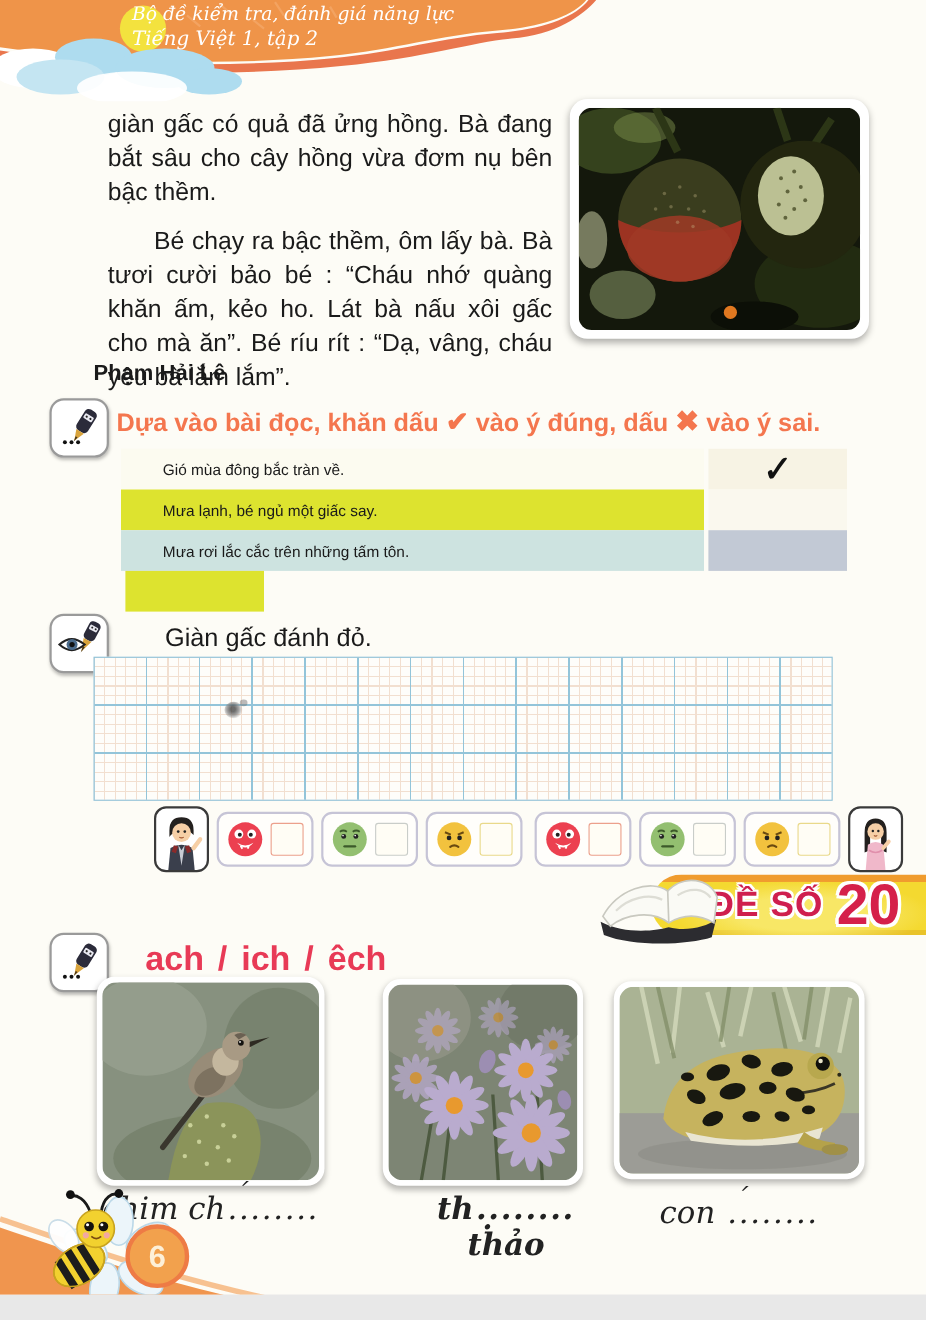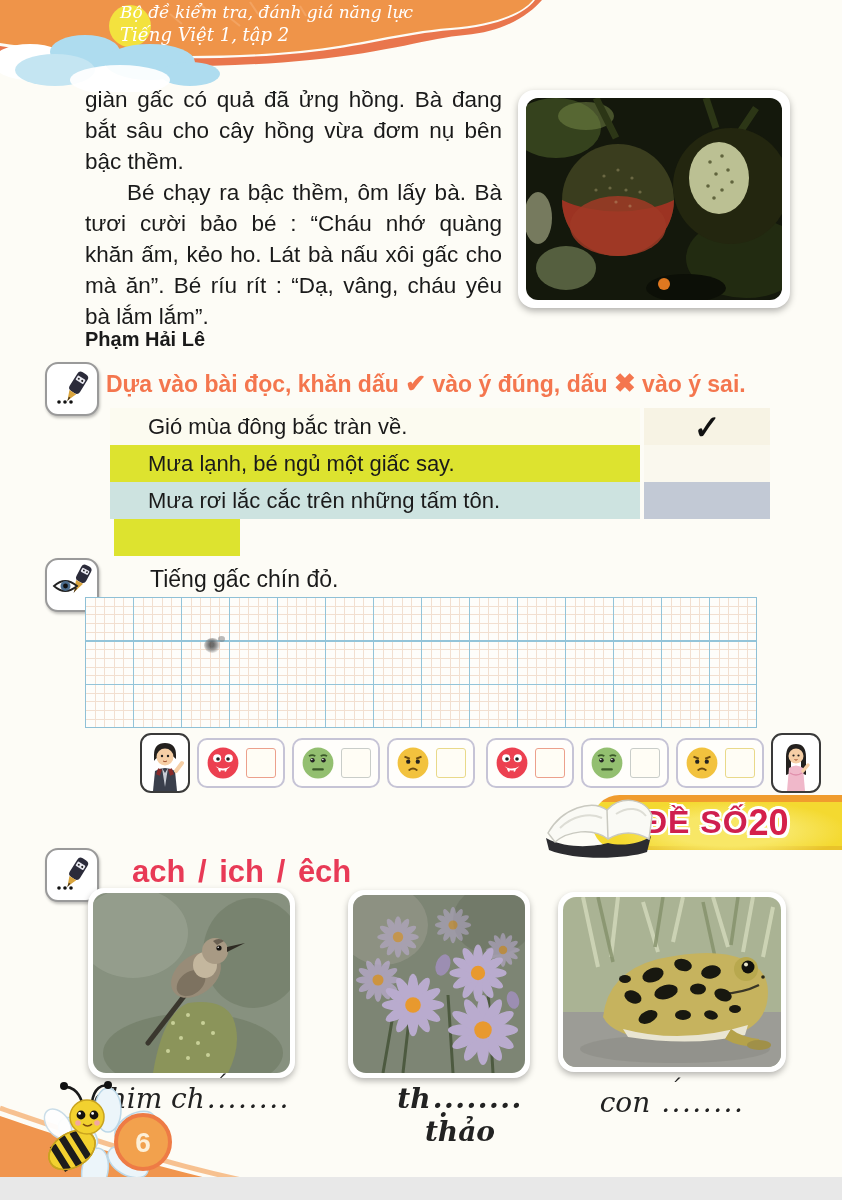--- a/index.html
+++ b/index.html
@@ -5,39 +5,39 @@
   html,body{margin:0;padding:0;background:#e8e8e8;}
   .page{position:relative;width:842px;height:1177px;margin:0 auto;background:#fdfcf6;overflow:hidden;
         font-family:"Liberation Sans",sans-serif;color:#1a1a1a;}
   svg{display:block}
 
   
   .header-svg{position:absolute;left:0;top:0;}
 
   
   .passage{position:absolute;left:85px;top:84px;width:705px;font-size:22.5px;line-height:31px;text-align:justify;}
-  .passage p{margin:0;}
+  .passage p{margin:13px;}
   .passage p.indent{text-indent:42px;}
   .photo-card{float:right;width:272px;height:218px;margin:6px 0 8px 16px;background:#fff;border-radius:16px;
               box-shadow:0 3px 7px rgba(0,0,0,.3);padding:8px;box-sizing:border-box;}
   .photo-card .inner{width:100%;height:100%;border-radius:12px;overflow:hidden;}
   .author{position:absolute;left:85px;top:328px;width:705px;text-align:left;font-weight:bold;font-size:20px;}
 
   
   .task-icon{position:absolute;width:50px;height:50px;background:#fff;border:2px solid #9a9a9a;border-radius:13px;
              box-shadow:1px 2px 3px rgba(0,0,0,.25);display:flex;align-items:center;justify-content:center;}
   .instruction{position:absolute;left:106px;top:368px;width:700px;font-size:23px;font-weight:bold;color:#f4764e;}
   .instruction .sym{font-size:25px;}
   .instruction .cross{font-size:26px;}
 
   
   .check-table{position:absolute;left:110px;top:408px;width:660px;}
   .trow{display:flex;height:37px;}
   .cell{display:flex;align-items:center;}
-  .stmt{width:530px;padding-left:38px;box-sizing:border-box;font-size:22px;}
+  .stmt{width:530px;padding-left:38px;box-sizing:border-box;font-size:14px;}
   .ans{width:126px;margin-left:4px;justify-content:center;}
   .r1 .stmt{background:#fcfbf0;} .r1 .ans{background:#f7f3e4;}
   .r2 .stmt{background:#cde3e0;} .r2 .ans{background:#c2c9d5;}
   .r3 .stmt{background:#dde32f;} .r3 .ans{background:#faf8ee;}
   .r4 .stmt{background:#faf8ef;} .r4 .ans{background:#dde32f;}
   .mark{font-size:31px;font-weight:bold;color:#111;transform:rotate(-6deg) skewX(-8deg);font-family:"DejaVu Serif",serif;}
 
   
   .write-prompt{position:absolute;left:150px;top:566px;font-size:23px;}
   .grid-box{position:absolute;left:85px;top:597px;width:672px;height:131px;box-sizing:border-box;
@@ -58,24 +58,24 @@
               display:flex;align-items:flex-end;justify-content:center;overflow:hidden;}
   .opt{display:flex;align-items:center;gap:6px;border:2px solid #c6c4d6;border-radius:10px;background:#fffefb;
        padding:4px 7px;height:38px;box-sizing:content-box;}
   .cbox{width:28px;height:28px;border-radius:3px;background:#fffdf5;}
   .cb-red{border:1.6px solid #eca08c;} .cb-gray{border:1.6px solid #c9cdc9;} .cb-yellow{border:1.6px solid #e9d98a;}
 
   
   .banner-bar{position:absolute;left:592px;top:795px;width:250px;height:55px;border-radius:28px 0 0 28px;
     background:radial-gradient(ellipse at 55% 65%, #f8e766 0 30%, rgba(0,0,0,0) 60%),
                linear-gradient(180deg,#f09c2e 0 13%, #f4d930 13% 92%, #e9c32a 92%);
-    display:flex;align-items:center;padding-left:52px;box-sizing:border-box;}
+    display:flex;align-items:center;padding-left:52px;box-sizing:border-box;gap:12px;}
   .banner-label{font-size:32px;font-weight:900;color:#cf1f4e;letter-spacing:1px;
     text-shadow:-2px -2px 0 #fff,2px -2px 0 #fff,-2px 2px 0 #fff,2px 2px 0 #fff,0 -2px 0 #fff,0 2px 0 #fff,-2px 0 0 #fff,2px 0 0 #fff;}
-  .banner-num{font-size:36px;font-weight:900;color:#d5204a;
+  .banner-num{font-size:52px;font-weight:900;color:#d5204a;
     text-shadow:-2.5px -2.5px 0 #fff,2.5px -2.5px 0 #fff,-2.5px 2.5px 0 #fff,2.5px 2.5px 0 #fff,0 -3px 0 #fff,0 3px 0 #fff,-3px 0 0 #fff,3px 0 0 #fff;}
   .book-svg{position:absolute;left:536px;top:786px;}
 
   
   .sounds-heading{position:absolute;left:132px;top:854px;font-size:31px;font-weight:bold;color:#e83a56;word-spacing:4px;text-align:right;}
 
   
   .pcard{position:absolute;background:#fff;border-radius:16px;box-shadow:0 3px 6px rgba(0,0,0,.28);padding:5px;box-sizing:border-box;}
   .pcard .inner{width:100%;height:100%;border-radius:13px;overflow:hidden;}
   .pc1{left:88px;top:888px;width:207px;height:190px;}
@@ -219,21 +219,21 @@
         <circle cx="29" cy="6" r="0.9" fill="#222"></circle>
           <circle cx="32.5" cy="6" r="0.9" fill="#222"></circle>
         <path d="M26.5,18 L34.5,18 L30.5,30 Z" fill="#d9a43c"></path>
         <path d="M29.5,25 L31.5,25 L30.5,31 Z" fill="#44331a"></path>
       </g>
       <path d="M3,22 Q14,12 26,22 Q14,32 3,22 Z" fill="#fff" stroke="#222" stroke-width="1.8"></path>
       <circle cx="14.5" cy="22" r="5" fill="#4a6a8a"></circle>
       <circle cx="14.5" cy="22" r="2.4" fill="#111"></circle>
     </svg>
   </div>
-  <div class="write-prompt">Tiếng gấc chín đỏ.</div>
+  <div class="write-prompt">Giàn gấc đánh đỏ.</div>
   <div class="grid-box">
     <div class="smudge"></div>
     <div class="smudge2"></div>
   </div>
 
   <div class="assess assess-left">
     <div class="avatar-box">
       <svg width="38" height="50" viewBox="0 0 38 50">
         <path d="M8,14 Q8,2 19,2 Q30,2 30,14 L30,18 Q24,12 18,14 Q10,16 8,20 Z" fill="#23201e"></path>
         <circle cx="19" cy="16" r="8.5" fill="#f6cfa6"></circle>

